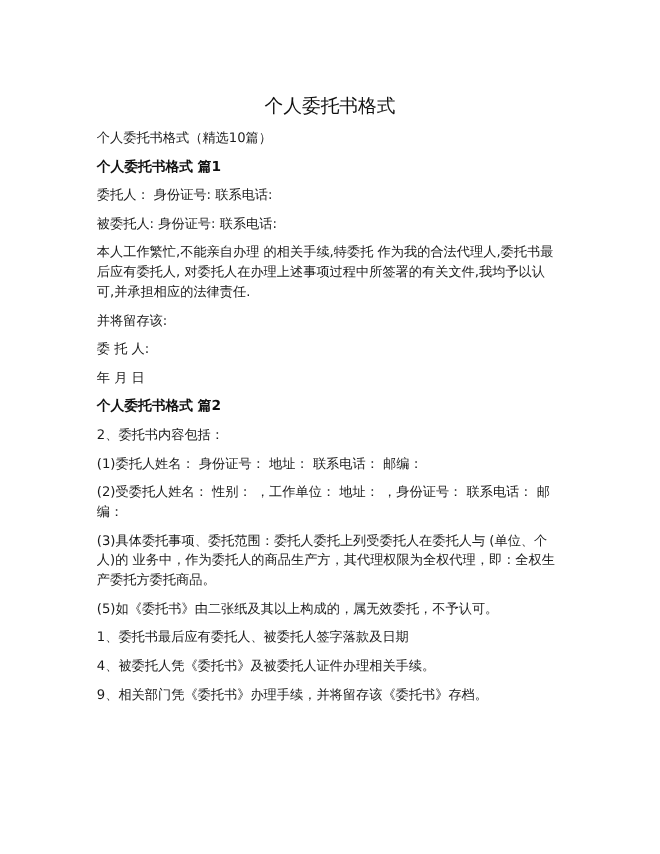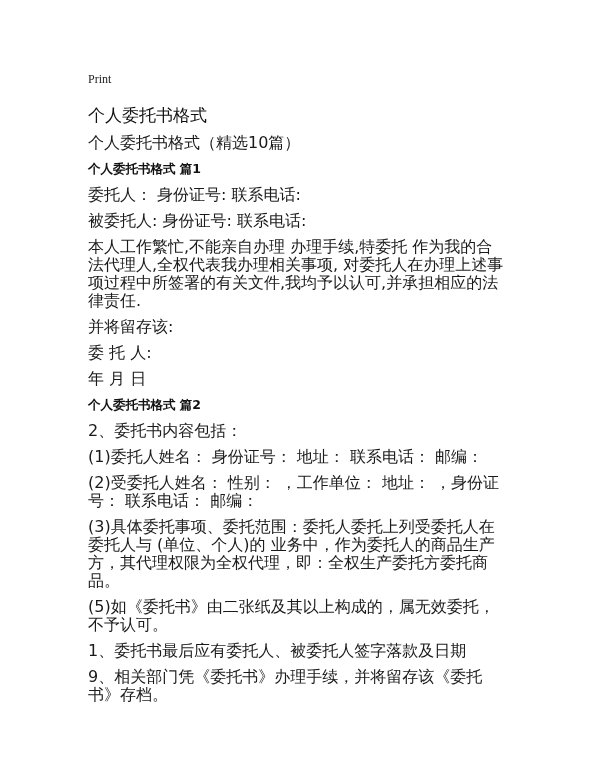--- a/index.html
+++ b/index.html
@@ -4,42 +4,42 @@
 <style>
   html, body { margin: 0; padding: 0; }
   body {
     width: 600px; height: 776px; background: #ffffff; overflow: hidden;
     position: relative;
     font-family: "DejaVu Sans", "Liberation Sans", sans-serif;
     color: #1a1a1a;
   }
   .page { position: absolute; left: 88px; top: 70px; width: 420px; }
   .print { font-family: "Liberation Serif", serif; font-size: 12px; color: #222; height: 18px; line-height: 18px; margin: 0; }
-  .title { font-size: 17px; margin: 14px 0 0 0; height: 26px; line-height: 26px; font-weight: normal; color: #111; width: 424px; }
-  .p { font-size: 16px; line-height: 18px; margin: 0 0 8px 0; letter-spacing: 0px; }
+  .title { font-size: 17px; text-align: center; margin: 14px 0 0 0; height: 26px; line-height: 26px; font-weight: normal; color: #111; width: 424px; }
+  .p { font-size: 12px; line-height: 18px; margin: 0 0 8px 0; letter-spacing: 0px; }
   .subtitle { margin-top: 6px; }
   .h { font-size: 12.5px; font-weight: bold; line-height: 18px; margin: 0 0 8px 0; color: #111; }
 </style>
 </head>
 <body>
 
 <div class="page">
-  <div class="print">Print</div>
   <h1 class="title">个人委托书格式</h1>
   <p class="p subtitle">个人委托书格式（精选10篇）</p>
 
   <h2 class="h">个人委托书格式 篇1</h2>
   <p class="p">委托人： 身份证号: 联系电话:</p>
   <p class="p">被委托人: 身份证号: 联系电话:</p>
-  <p class="p">本人工作繁忙,不能亲自办理 办理手续,特委托 作为我的合法代理人,全权代表我办理相关事项, 对委托人在办理上述事项过程中所签署的有关文件,我均予以认可,并承担相应的法律责任.</p>
+  <p class="p">本人工作繁忙,不能亲自办理 的相关手续,特委托 作为我的合法代理人,委托书最后应有委托人, 对委托人在办理上述事项过程中所签署的有关文件,我均予以认可,并承担相应的法律责任.</p>
   <p class="p">并将留存该:</p>
   <p class="p">委 托 人:</p>
   <p class="p">年 月 日</p>
 
   <h2 class="h">个人委托书格式 篇2</h2>
   <p class="p">2、委托书内容包括：</p>
   <p class="p">(1)委托人姓名： 身份证号： 地址： 联系电话： 邮编：</p>
   <p class="p">(2)受委托人姓名： 性别： ，工作单位： 地址： ，身份证号： 联系电话： 邮编：</p>
   <p class="p">(3)具体委托事项、委托范围：委托人委托上列受委托人在委托人与 (单位、个人)的 业务中，作为委托人的商品生产方，其代理权限为全权代理，即：全权生产委托方委托商品。</p>
   <p class="p">(5)如《委托书》由二张纸及其以上构成的，属无效委托，不予认可。</p>
   <p class="p">1、委托书最后应有委托人、被委托人签字落款及日期</p>
+  <p class="p">4、被委托人凭《委托书》及被委托人证件办理相关手续。</p>
   <p class="p">9、相关部门凭《委托书》办理手续，并将留存该《委托书》存档。</p>
 </div>
 
 </body></html>

